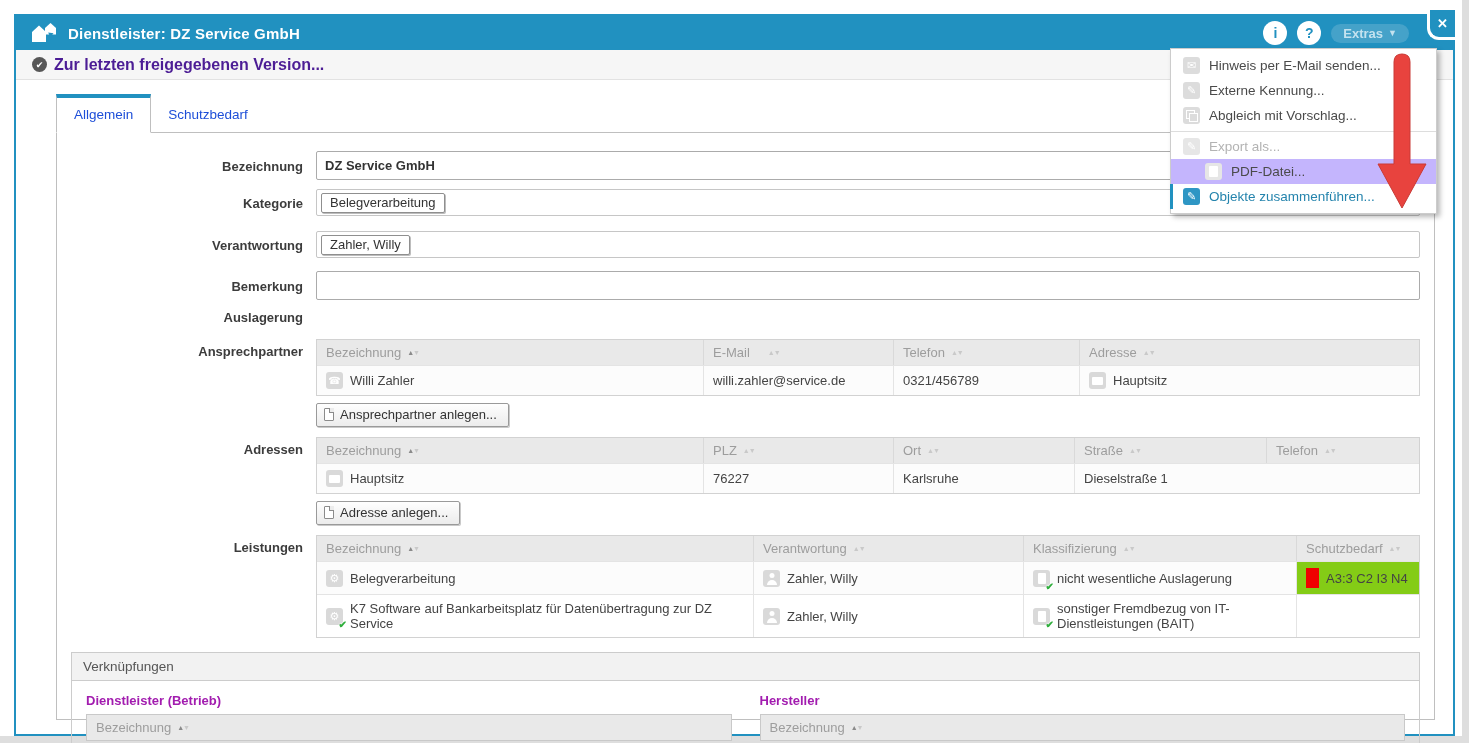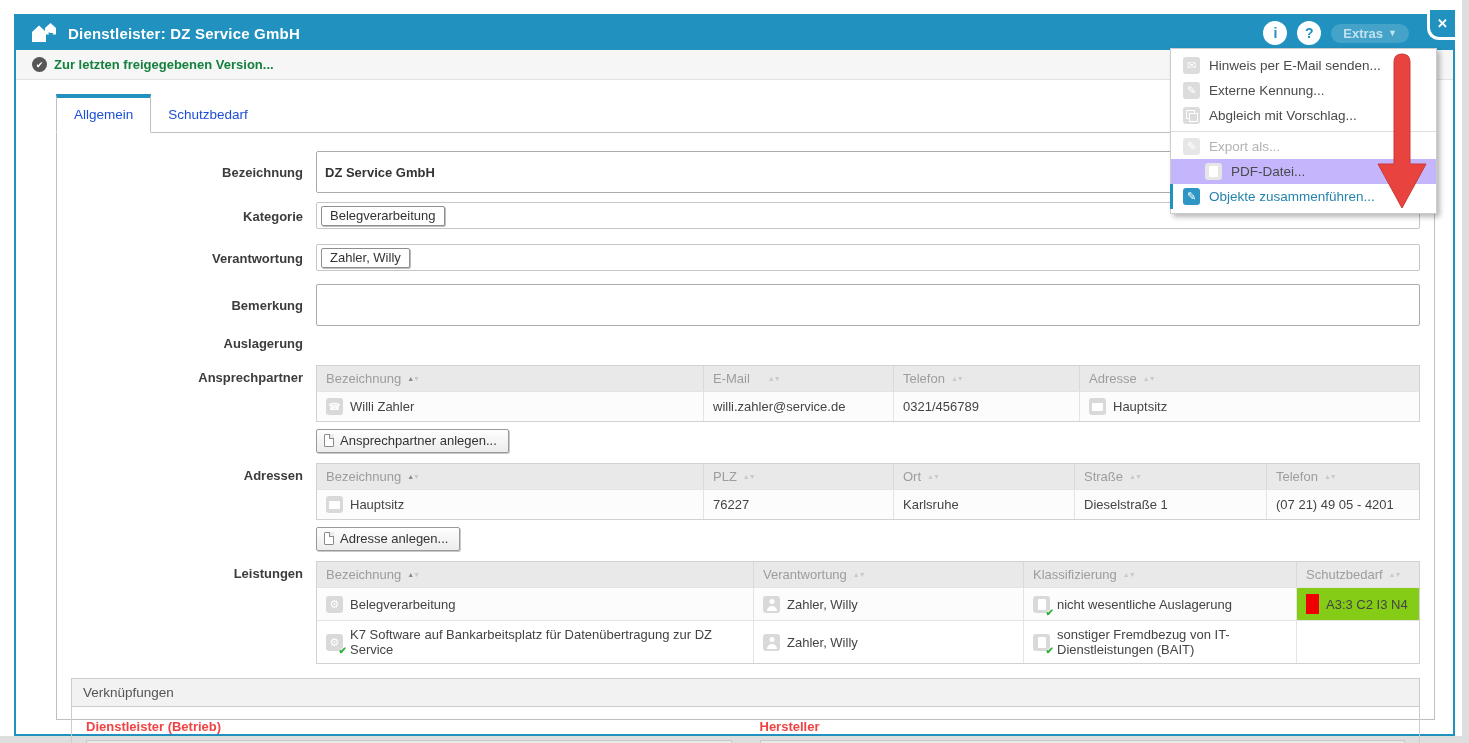--- a/index.html
+++ b/index.html
@@ -25,37 +25,37 @@
   .extras-caret { font-size:9px; }
   .close-btn { position:absolute; top:-6px; right:-2px; width:28px; height:30px; background:#2191c0;
                border-left:3px solid #fff; border-bottom:3px solid #fff; border-bottom-left-radius:12px;
                color:#fff; font-size:13px; font-weight:bold; display:flex; align-items:center;
                justify-content:center; z-index:40; cursor:pointer; }
 
   .subbar { height:30px; background:#f6f6f6; border-bottom:1px solid #e2e2e2; display:flex;
             align-items:center; padding:0 16px; gap:7px; }
   .chk-circle { width:15px; height:15px; border-radius:50%; background:#575757; color:#fff; font-size:9px;
                 display:flex; align-items:center; justify-content:center; flex:none; }
-  .subbar-link { color:#15803d; font-size:13px; font-weight:bold; cursor:pointer; }
+  .subbar-link { color:#4c1d95; font-size:16px; font-weight:bold; cursor:pointer; }
 
   
   .tabs { display:flex; margin:14px 0 0 40px; align-items:flex-end; position:relative; z-index:3; }
   .tab { font-size:13.5px; color:#1d4ed8; padding:9px 17px 10px; cursor:pointer; }
   .tab.active { background:#fff; border:1px solid #bfbfbf; border-top:4px solid #2191c0;
                 border-bottom:1px solid #fff; margin-bottom:-1px; font-weight:normal; }
 
   .panel { margin:0 18px 0 40px; border:1px solid #bfbfbf; background:#fff; height:588px;
            padding:18px 14px 0; position:relative; z-index:1; }
 
   .frow { display:grid; grid-template-columns:232px 1fr; column-gap:13px; align-items:center; margin-bottom:9px; }
   .frow.top { align-items:flex-start; }
   .flabel { text-align:right; font-size:13px; font-weight:bold; color:#3c3c3c; padding-top:1px; }
   .frow.top .flabel { padding-top:5px; }
 
-  .tinput { width:100%; height:42px; border:1px solid #ababab; border-radius:2px; background:#fff;
+  .tinput { width:100%; height:29px; border:1px solid #ababab; border-radius:2px; background:#fff;
             font-family:"Liberation Sans", sans-serif; font-size:13px; color:#333; padding:0 8px; }
   .tinput.bold { font-weight:bold; }
   .tinput.gray { background:#f3f3f3; }
   .chipbox { width:100%; min-height:27px; border:1px solid #c6c6c6; border-radius:2px; background:#fff;
              display:flex; align-items:center; padding:2px 4px; }
   .chip { border:1px solid #8f8f8f; border-radius:2px; background:#fff; box-shadow:1px 1px 0 #bdbdbd;
           font-size:13px; color:#333; padding:1px 8px 2px; cursor:pointer; }
 
   
   .gtable { width:100%; border:1px solid #d2d2d2; background:#fff; font-size:13px; color:#444; }
@@ -100,21 +100,21 @@
             font-size:13px; color:#333; margin:7px 0 10px; cursor:pointer; }
   .newdoc { width:10px; height:13px; border:1px solid #8b8b8b; border-radius:1px; background:#fff; position:relative; }
   .newdoc::before { content:''; position:absolute; right:-1px; top:-1px; width:4px; height:4px;
                     background:#ececec; border-left:1px solid #8b8b8b; border-bottom:1px solid #8b8b8b; }
 
   
   .group { border:1px solid #ccc; margin-top:14px; }
   .group-head { background:#f2f2f2; border-bottom:1px solid #ccc; padding:6px 11px; font-size:13.5px; color:#555; }
   .group-body { display:flex; gap:28px; padding:12px 14px 26px; }
   .gcol { flex:1; }
-  .gcol-label { font-size:13px; font-weight:bold; color:#ef4444; margin-bottom:6px; }
+  .gcol-label { font-size:13px; font-weight:bold; color:#a21caf; margin-bottom:6px; }
   .empty-head { background:#e9e9e9; border:1px solid #c9c9c9; color:#9d9d9d; font-size:13px;
                 padding:5px 9px; display:flex; align-items:center; gap:6px; cursor:pointer; }
 
   
   .menu { position:absolute; left:1170px; top:48px; width:267px; background:#fff; border:1px solid #ccc;
           box-shadow:3px 3px 5px rgba(0,0,0,.28); z-index:30; padding:4px 0; }
   .mitem { display:flex; align-items:center; gap:9px; padding:4px 12px; font-size:13.5px; color:#4a4a4a;
            cursor:pointer; position:relative; }
   .mitem.sep { border-top:1px solid #ddd; margin-top:3px; padding-top:6px; }
   .mitem.disabled { color:#b3b3b3; }
@@ -322,23 +322,20 @@
                 </div>
                 <div class="gtd cb2">
                     <span>76227</span>
                   </div>
                 <div class="gtd cb3">
                     <span>Karlsruhe</span>
                   </div>
                 <div class="gtd cb4">
                     <span>Dieselstraße 1</span>
                   </div>
-                <div class="gtd cb5">
-                    <span>(07 21) 49 05 - 4201</span>
-                  </div>
               </div>
             </div>
           </div>
           <div class="addbtn">
             <span class="newdoc"></span>
             <span>Adresse anlegen...</span>
           </div>
         </div>
       </div>
 

